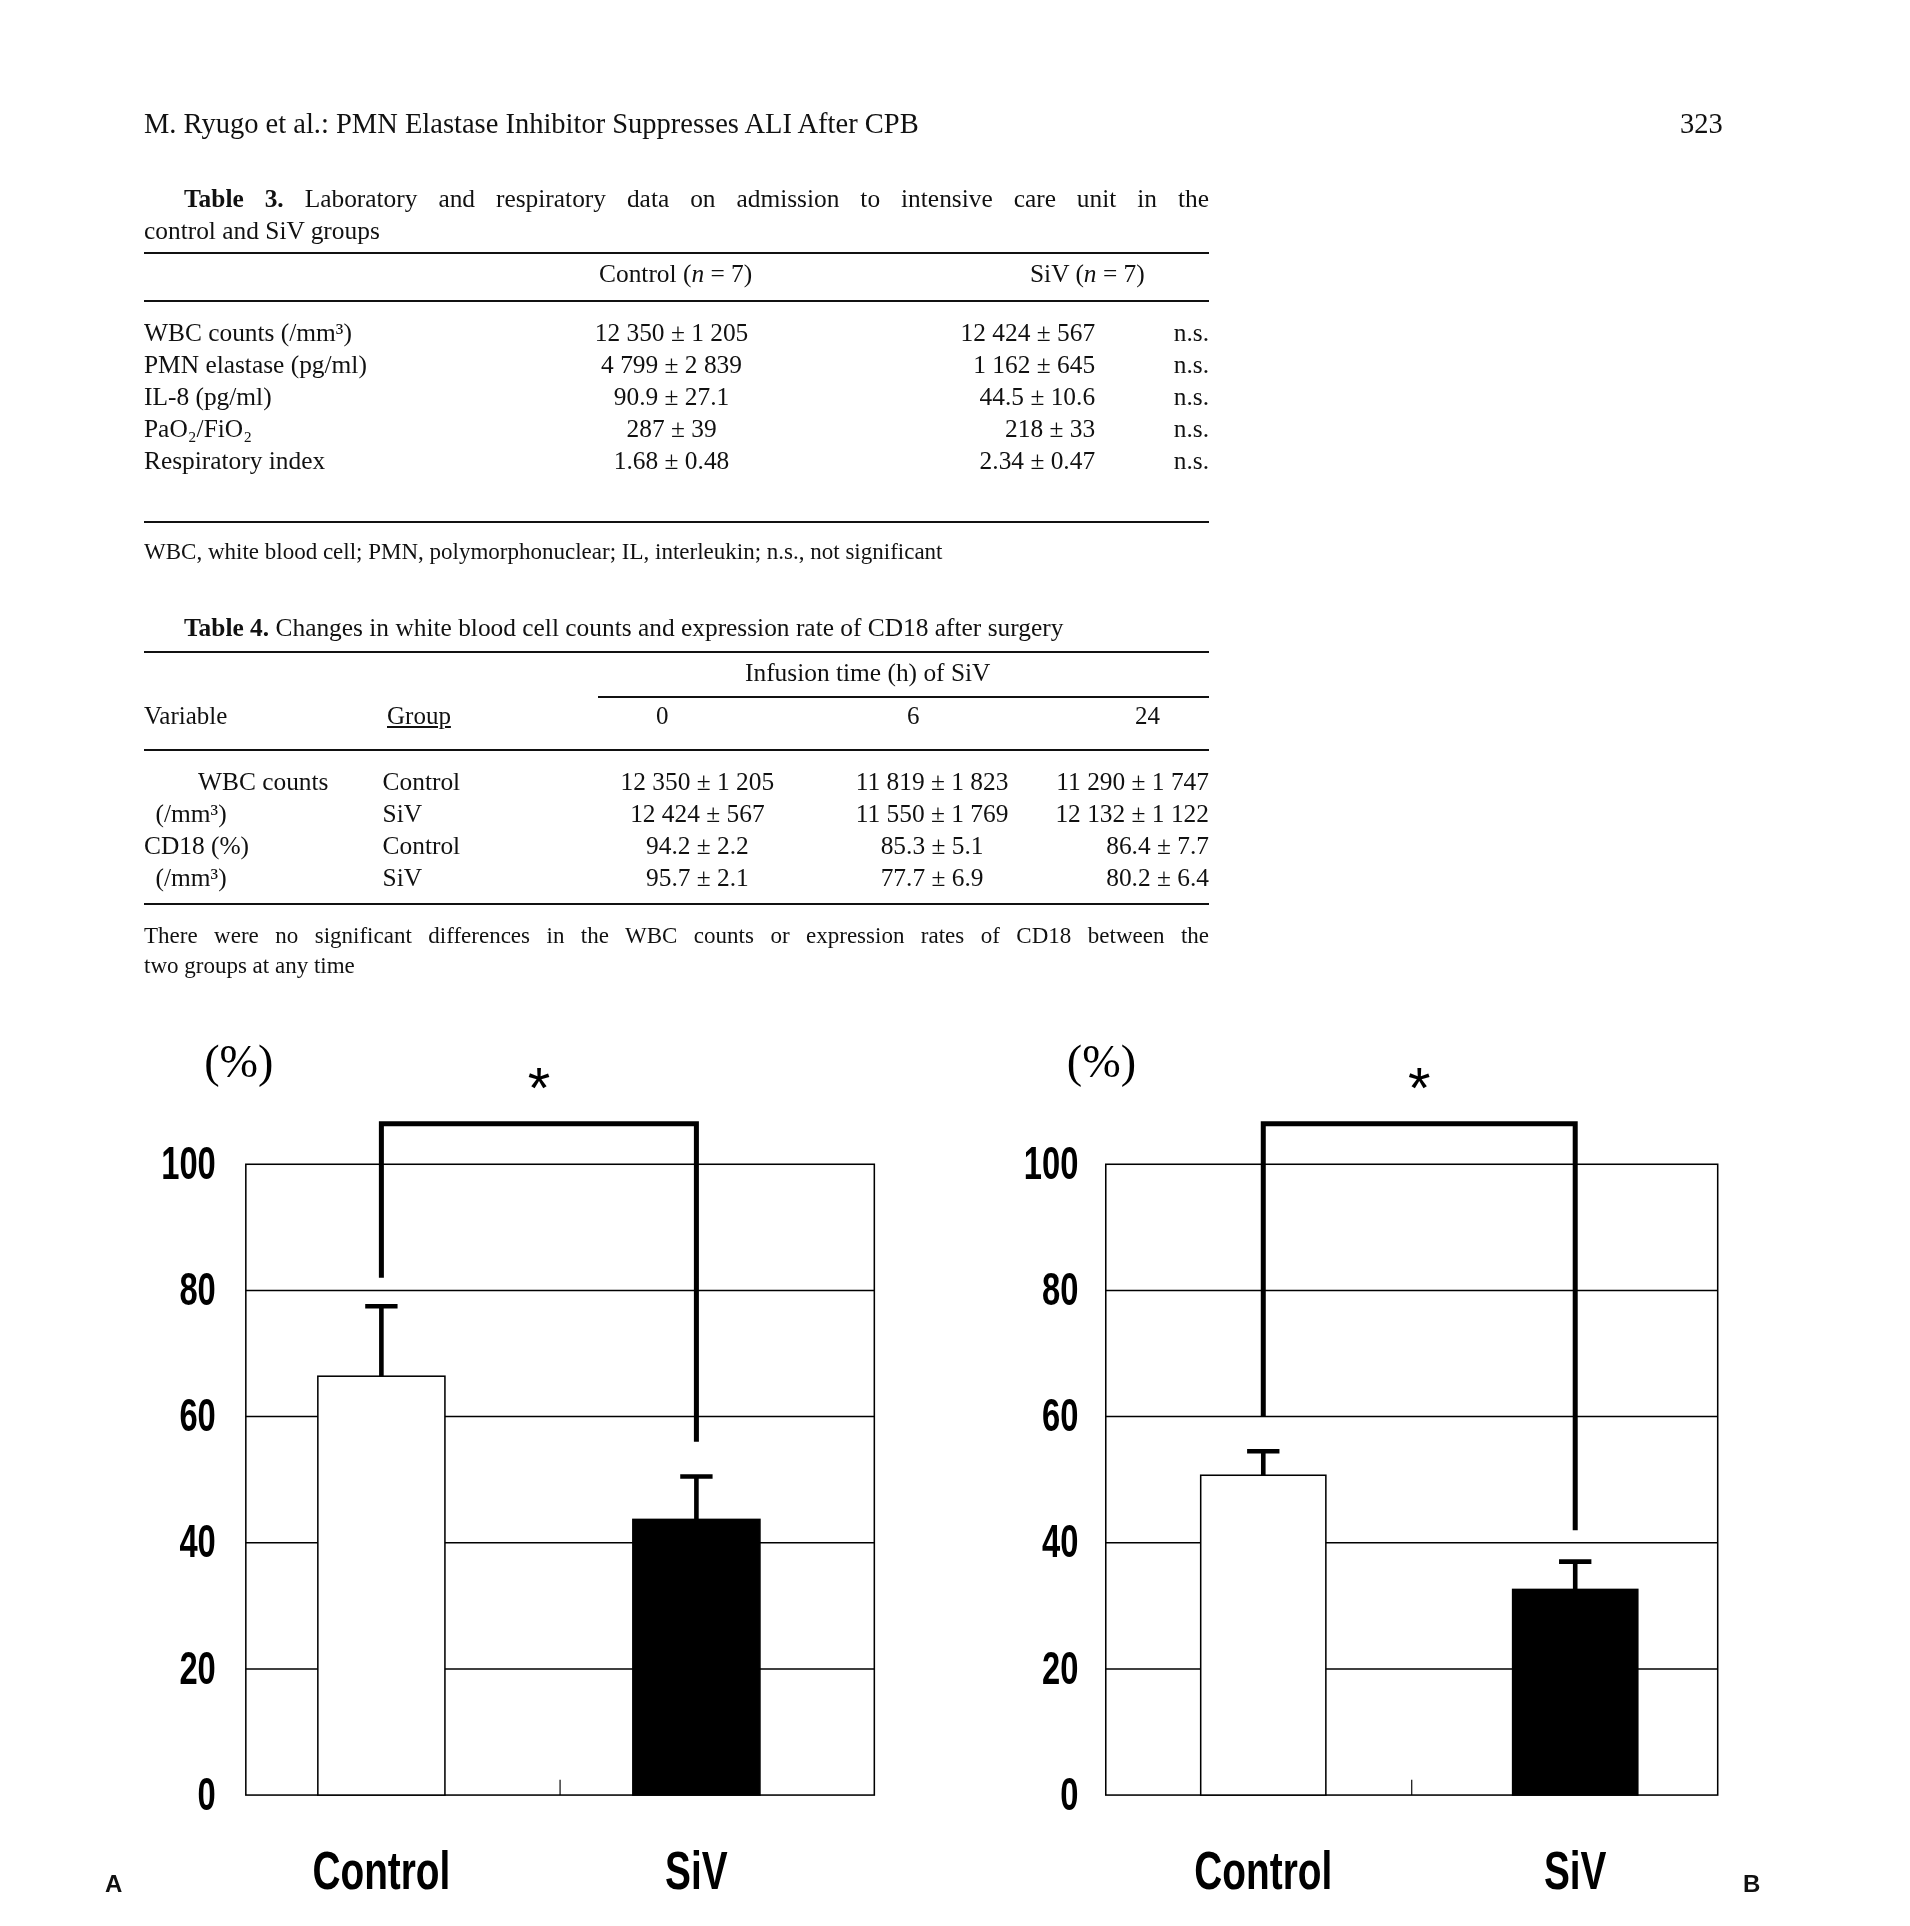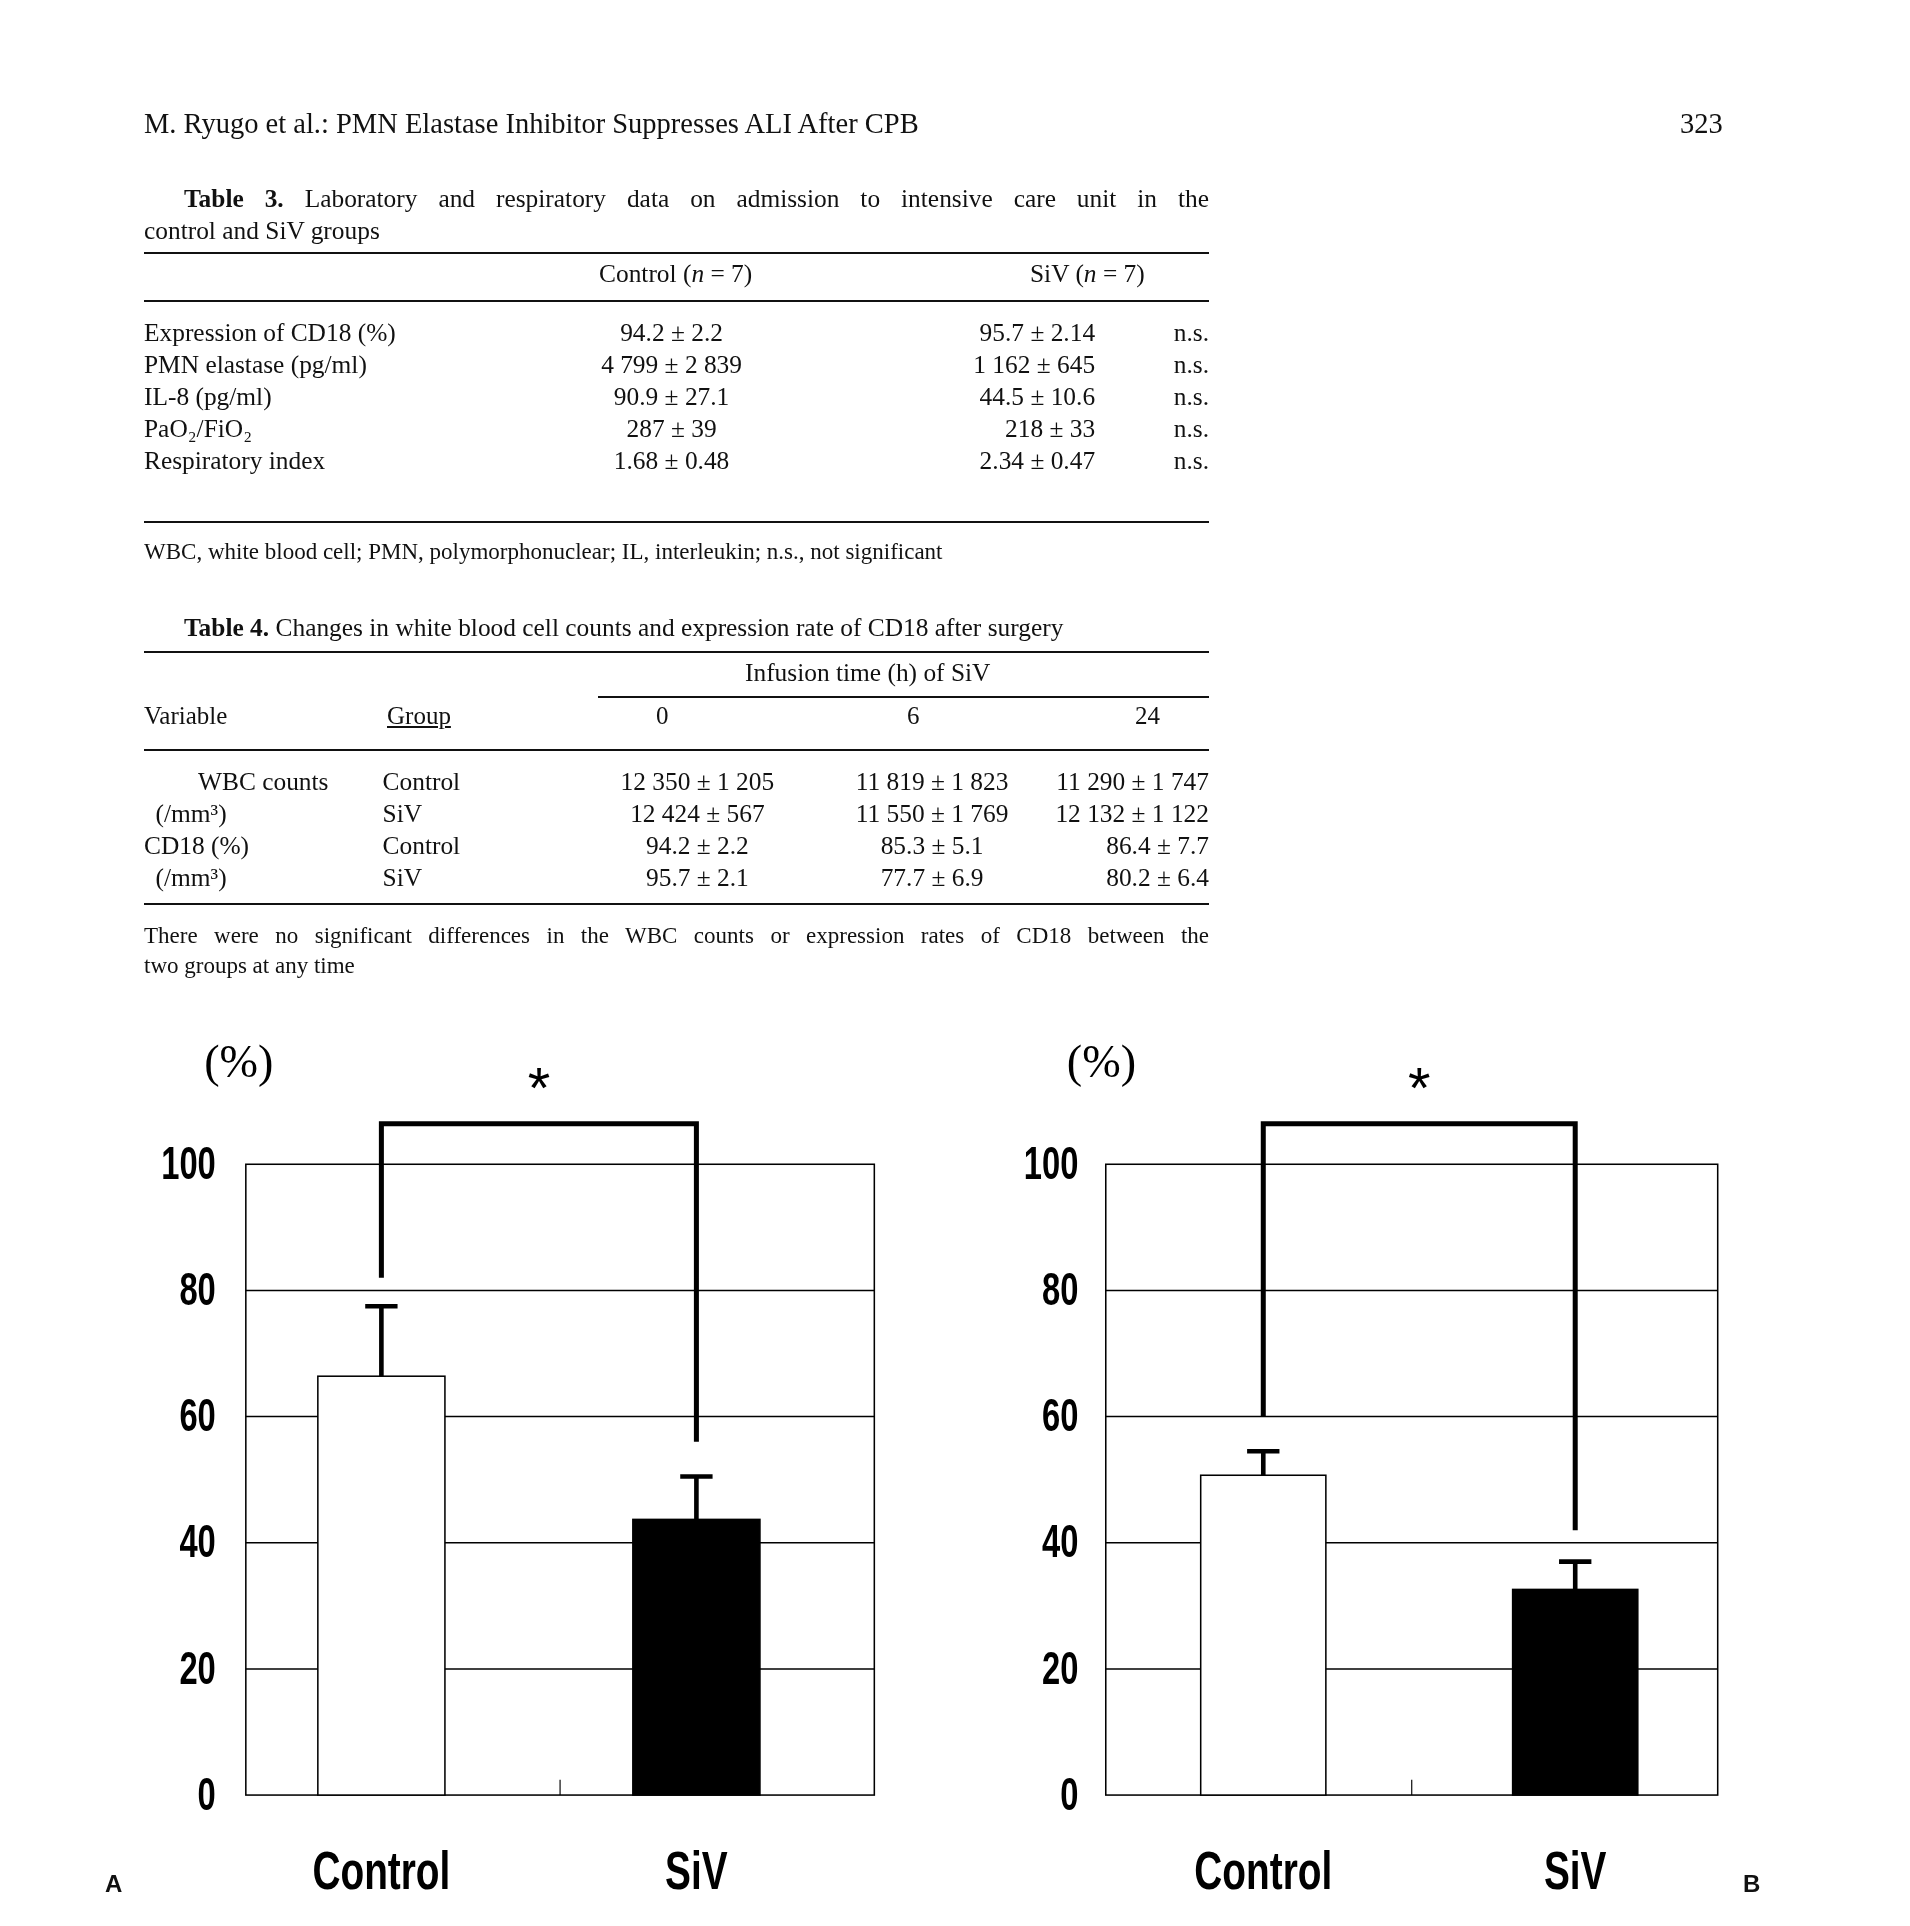--- a/index.html
+++ b/index.html
@@ -36,23 +36,23 @@
 <div class="rule thin" style="left:144px; top:300px; width:1065px;"></div>
 <table class="t abs" style="left:144px; top:316px; width:1065px;">
   <colgroup>
       <col style="width:401px">
       <col style="width:254px">
       <col style="width:320px">
       <col style="width:91px">
     </colgroup>
   <tbody id="t3body">
       <tr>
-        <td style="text-align: left;">Expression of CD18 (%)</td>
-        <td style="text-align: center;">94.2 ± 2.2</td>
-        <td style="text-align: right; padding-right: 23px;">95.7 ± 2.14</td>
+        <td style="text-align: left;">WBC counts (/mm³)</td>
+        <td style="text-align: center;">12 350 ± 1 205</td>
+        <td style="text-align: right; padding-right: 23px;">12 424 ± 567</td>
         <td style="text-align: right;">n.s.</td>
       </tr>
       <tr>
         <td style="text-align: left;">PMN elastase (pg/ml)</td>
         <td style="text-align: center;">4 799 ± 2 839</td>
         <td style="text-align: right; padding-right: 23px;">1 162 ± 645</td>
         <td style="text-align: right;">n.s.</td>
       </tr>
       <tr>
         <td style="text-align: left;">IL-8 (pg/ml)</td>

